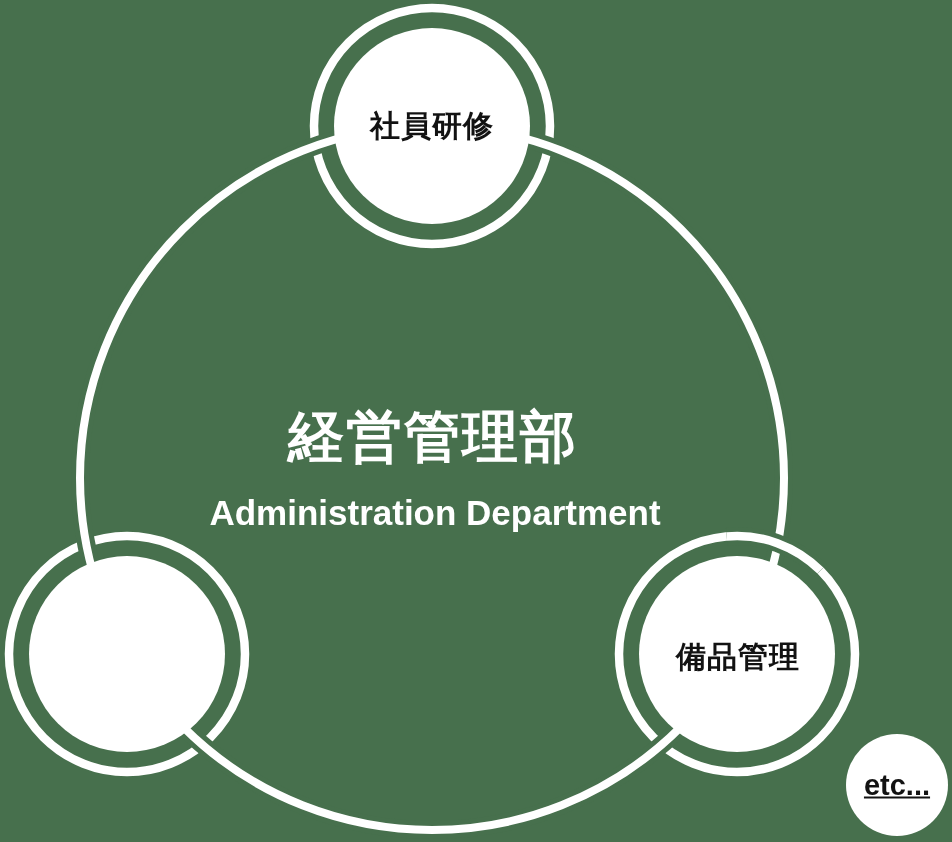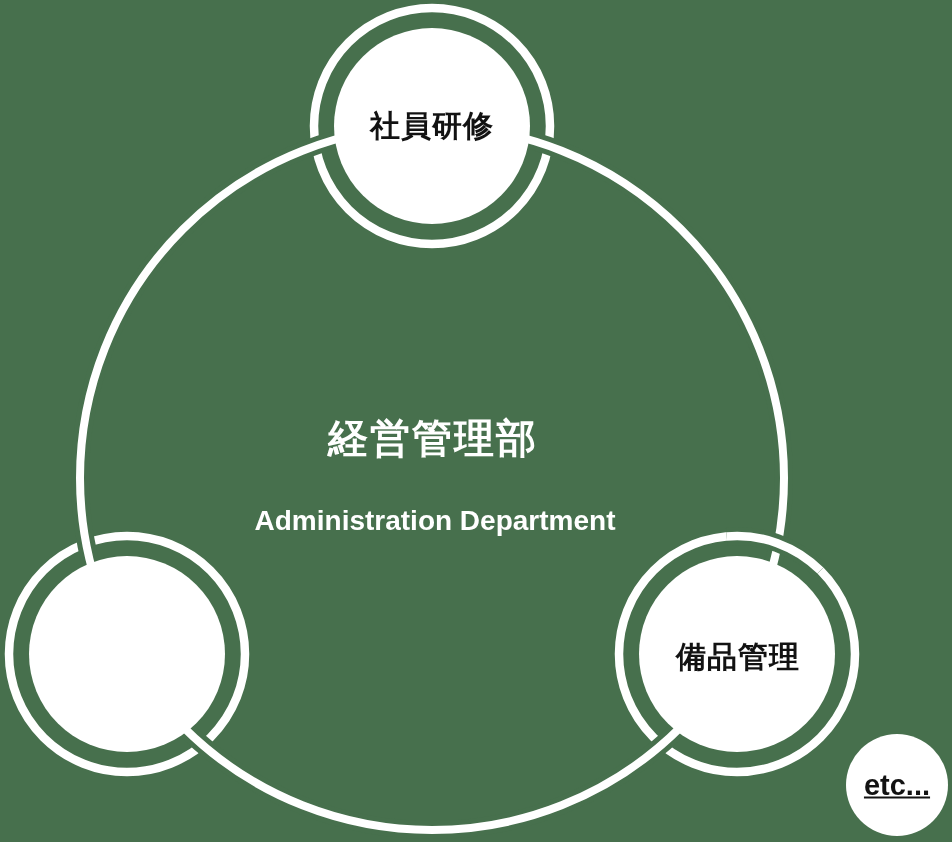--- a/index.html
+++ b/index.html
@@ -23,28 +23,27 @@
     font-weight:700;
     text-align:center;
   }
   .node-label{
     color:var(--ink);
     font-size:30px;
     letter-spacing:1px;
   }
   .center-title{
     color:var(--fg);
-    font-size:40px;
+    font-size:56px;
     letter-spacing:2px;
   }
   .center-subtitle{
     color:var(--fg);
-    font-size:28px;
+    font-size:35px;
     letter-spacing:0px;
-    margin-top:8px;
   }
   .etc-label{
     color:var(--ink);
     font-size:29px;
     letter-spacing:0px;
     text-decoration:underline;
   }
 </style>
 </head>
 <body>

